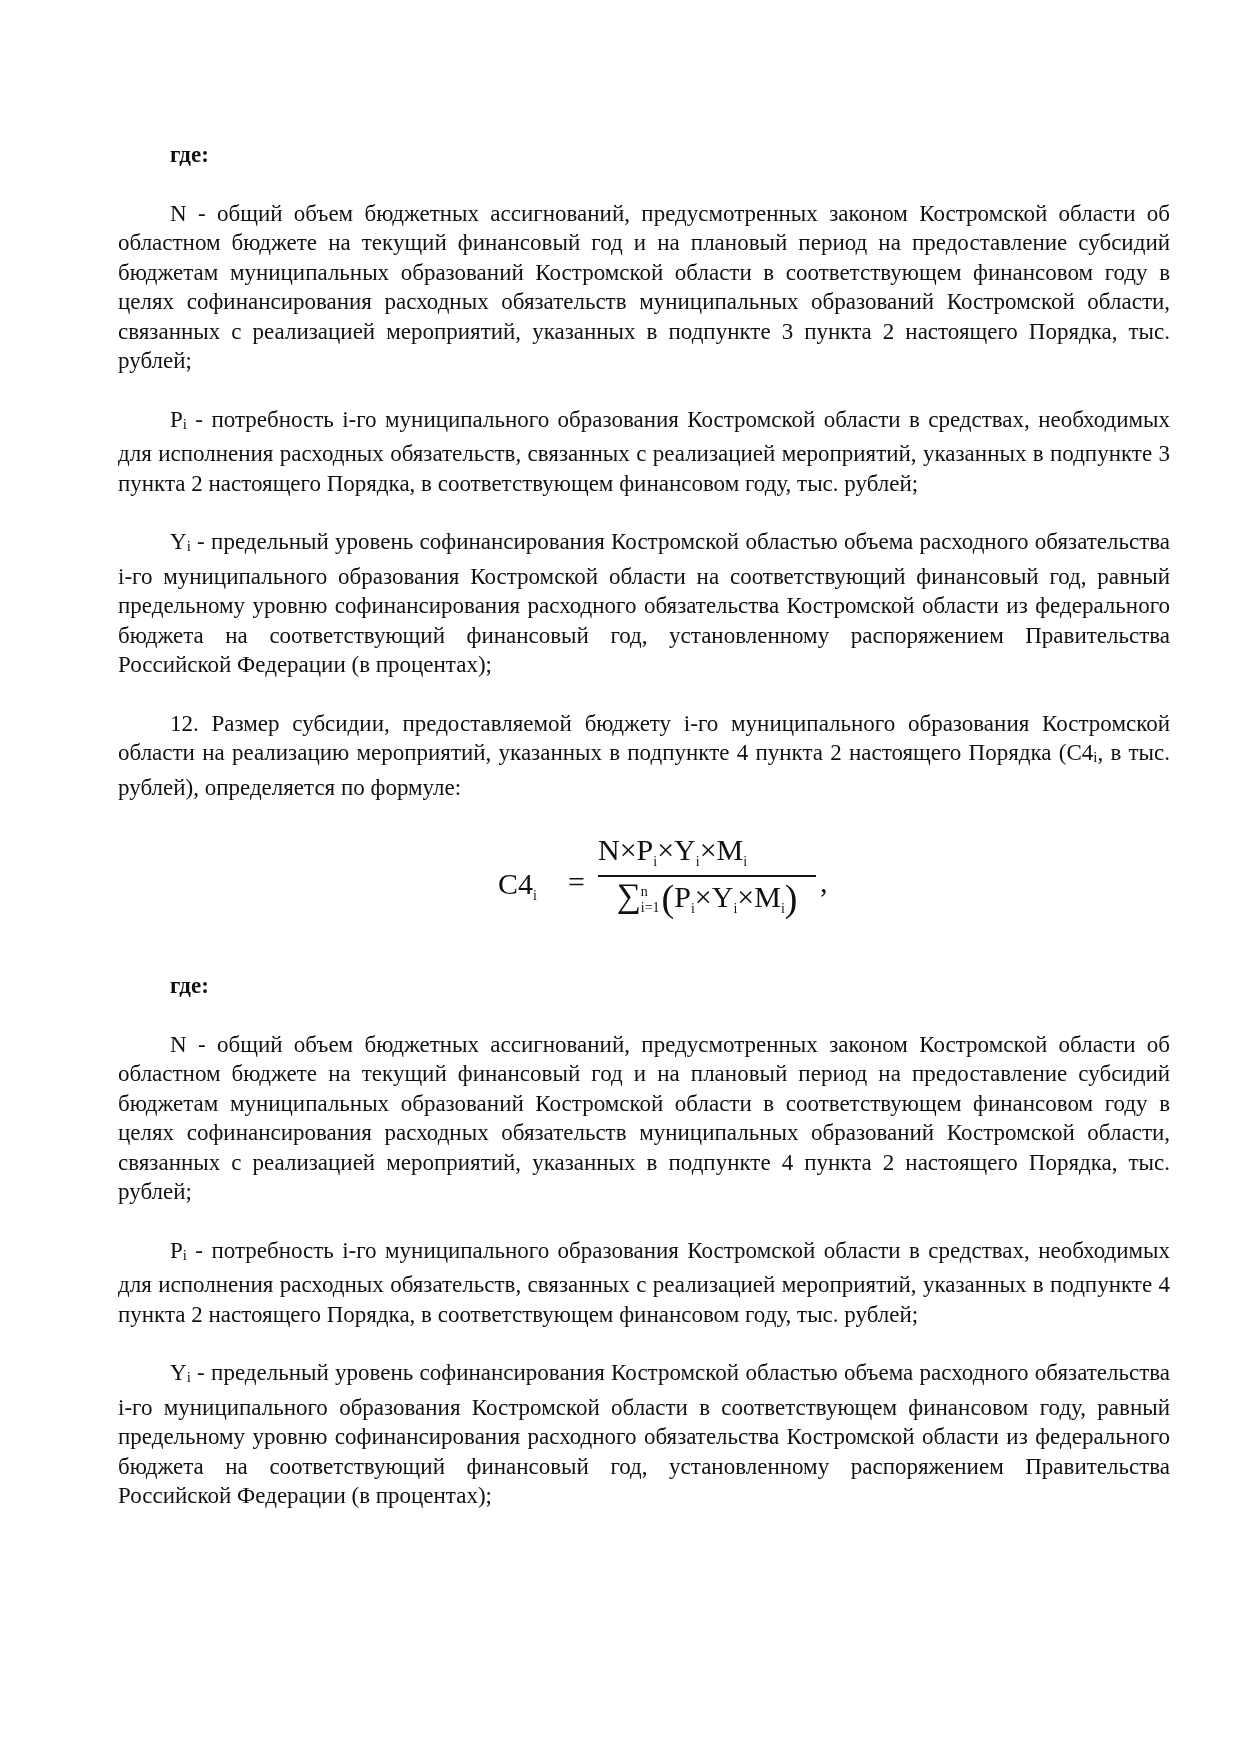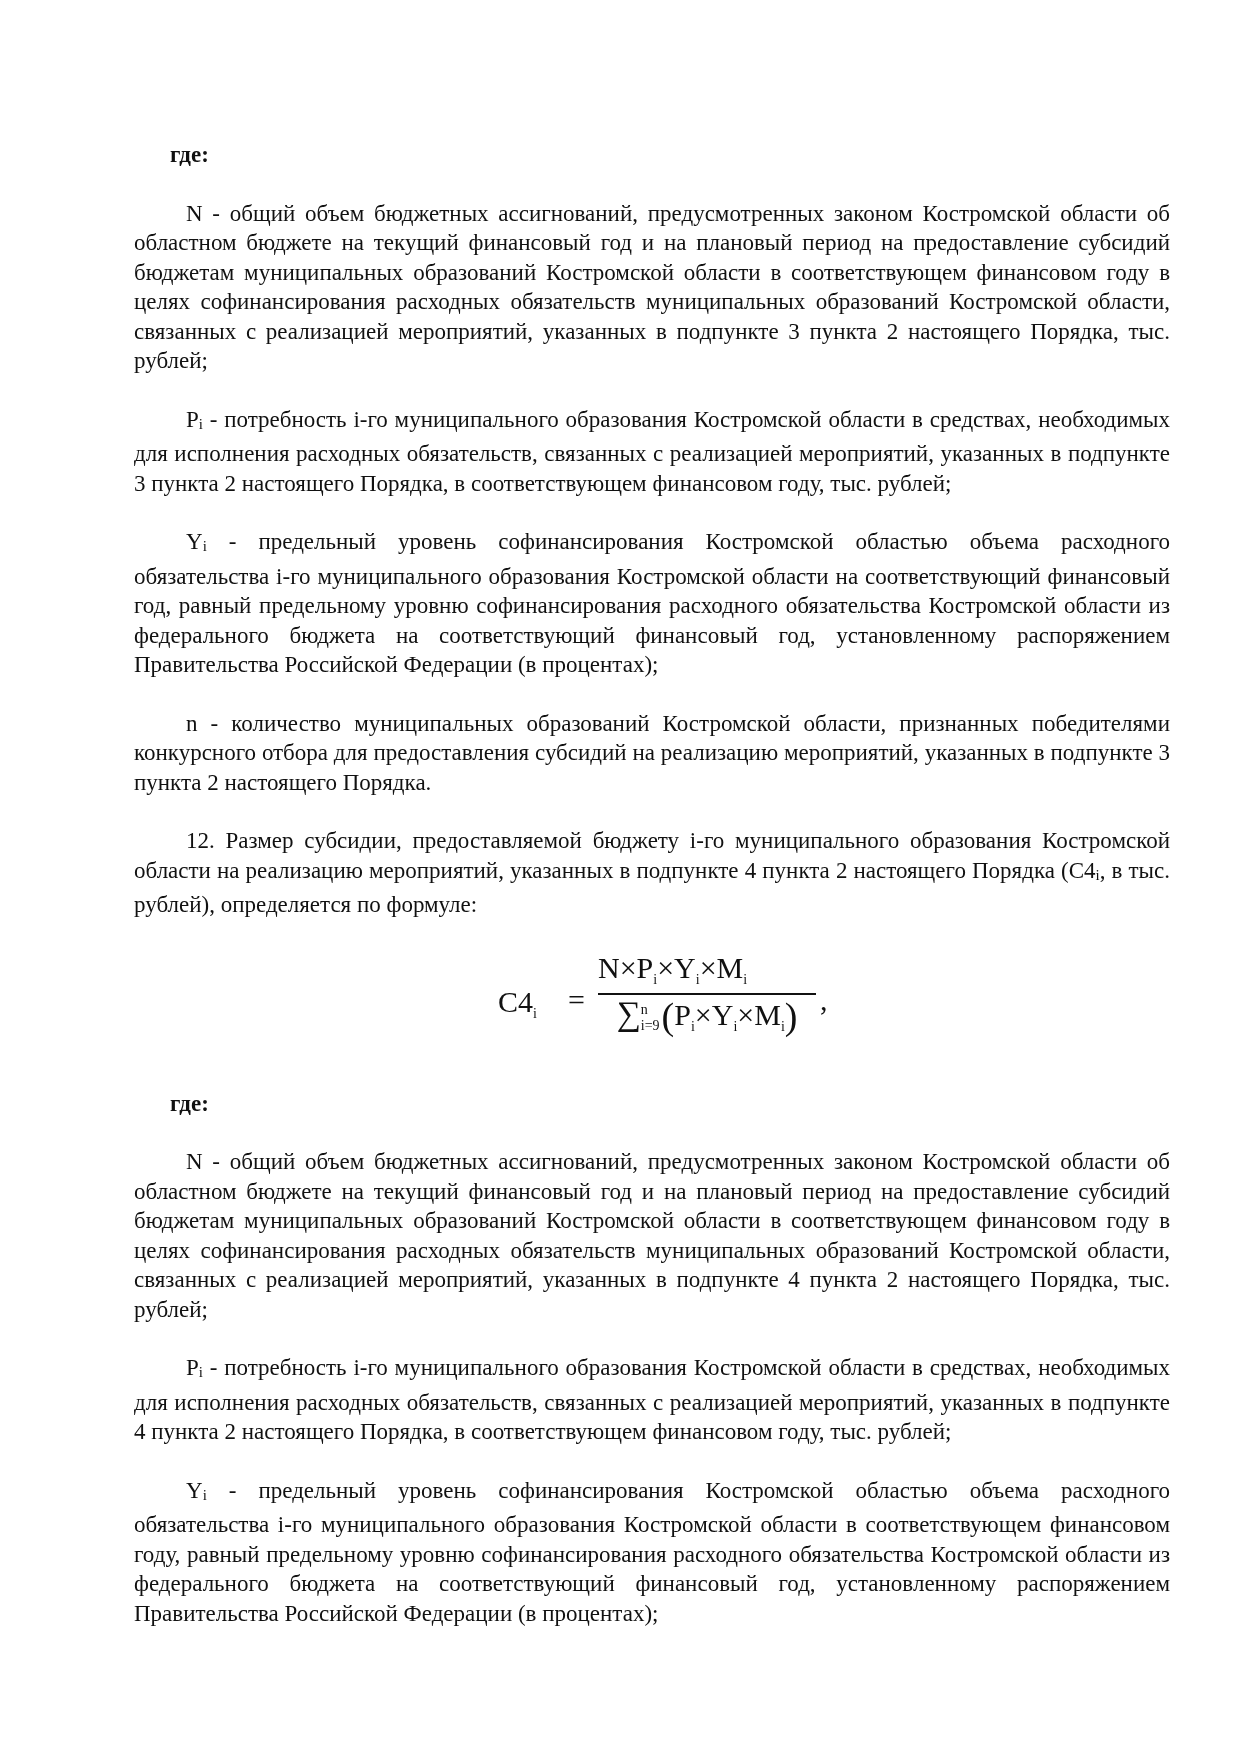--- a/index.html
+++ b/index.html
@@ -1,21 +1,21 @@
 <!DOCTYPE html>
 <html><head>
 <meta charset="utf-8">
 <style>
   html, body { margin: 0; padding: 0; background: #ffffff; }
   body { width: 1240px; height: 1754px; position: relative; overflow: hidden; }
   .page {
     position: absolute; left: 118px; top: 140px; width: 1052px;
     font-family: "Liberation Serif", serif; font-size: 23px; line-height: 29.5px; color: #111;
   }
-  .p { text-align: justify; text-indent: 52px; margin: 0 0 29px 16px; }
+  .p { text-align: justify; text-indent: 52px; margin: 0 0 29px 0; }
   .p.last { margin-bottom: 0; }
   .gde { margin: 0 0 29px 0; text-indent: 52px; font-weight: bold; }
   .sub { font-size: 15px; vertical-align: -2px; }
   .formula {
     position: relative; height: 118px; margin: 0 0 22px 0;
     font-family: "Liberation Serif", serif; font-size: 30px; color: #111;
   }
   .formula .lhs { position: absolute; left: 380px; top: 38px; }
   .formula .eq { position: absolute; left: 450px; top: 36px; }
   .formula .frac { position: absolute; left: 480px; top: 4px; width: 218px; }
@@ -33,31 +33,30 @@
 
 <div class="page">
   <p class="gde">где:</p>
 
   <p class="p">N - общий объем бюджетных ассигнований, предусмотренных законом Костромской области об областном бюджете на текущий финансовый год и на плановый период на предоставление субсидий бюджетам муниципальных образований Костромской области в соответствующем финансовом году в целях софинансирования расходных обязательств муниципальных образований Костромской области, связанных с реализацией мероприятий, указанных в подпункте 3 пункта 2 настоящего Порядка, тыс. рублей;</p>
 
   <p class="p"><span>P</span><span class="sub">i</span><span> - потребность i-го муниципального образования Костромской области в средствах, необходимых для исполнения расходных обязательств, связанных с реализацией мероприятий, указанных в подпункте 3 пункта 2 настоящего Порядка, в соответствующем финансовом году, тыс. рублей;</span></p>
 
   <p class="p"><span>Y</span><span class="sub">i</span><span> - предельный уровень софинансирования Костромской областью объема расходного обязательства i-го муниципального образования Костромской области на соответствующий финансовый год, равный предельному уровню софинансирования расходного обязательства Костромской области из федерального бюджета на соответствующий финансовый год, установленному распоряжением Правительства Российской Федерации (в процентах);</span></p>
 
-  <p class="p">n - количество муниципальных образований Костромской области, признанных победителями конкурсного отбора для предоставления субсидий на реализацию мероприятий, указанных в подпункте 3 пункта 2 настоящего Порядка.</p>
 
   <p class="p"><span>12. Размер субсидии, предоставляемой бюджету i-го муниципального образования Костромской области на реализацию мероприятий, указанных в подпункте 4 пункта 2 настоящего Порядка (С4</span><span class="sub">i</span><span>, в тыс. рублей), определяется по формуле:</span></p>
 
   <div class="formula">
     <span class="lhs"><span>C4</span><span class="s">i</span></span>
     <span class="eq">=</span>
     <div class="frac">
       <div class="num"><span>N×P</span><span class="s">i</span><span>×Y</span><span class="s">i</span><span>×M</span><span class="s">i</span></div>
       <div class="bar"></div>
-      <div class="den"><span class="sigma">∑</span><span class="lim"><span>n</span><br><span>i=9</span></span><span class="paren">(</span><span>P</span><span class="s">i</span><span>×Y</span><span class="s">i</span><span>×M</span><span class="s">i</span><span class="paren">)</span></div>
+      <div class="den"><span class="sigma">∑</span><span class="lim"><span>n</span><br><span>i=1</span></span><span class="paren">(</span><span>P</span><span class="s">i</span><span>×Y</span><span class="s">i</span><span>×M</span><span class="s">i</span><span class="paren">)</span></div>
     </div>
     <span class="comma">,</span>
   </div>
 
   <p class="gde">где:</p>
 
   <p class="p">N - общий объем бюджетных ассигнований, предусмотренных законом Костромской области об областном бюджете на текущий финансовый год и на плановый период на предоставление субсидий бюджетам муниципальных образований Костромской области в соответствующем финансовом году в целях софинансирования расходных обязательств муниципальных образований Костромской области, связанных с реализацией мероприятий, указанных в подпункте 4 пункта 2 настоящего Порядка, тыс. рублей;</p>
 
   <p class="p"><span>P</span><span class="sub">i</span><span> - потребность i-го муниципального образования Костромской области в средствах, необходимых для исполнения расходных обязательств, связанных с реализацией мероприятий, указанных в подпункте 4 пункта 2 настоящего Порядка, в соответствующем финансовом году, тыс. рублей;</span></p>
 

